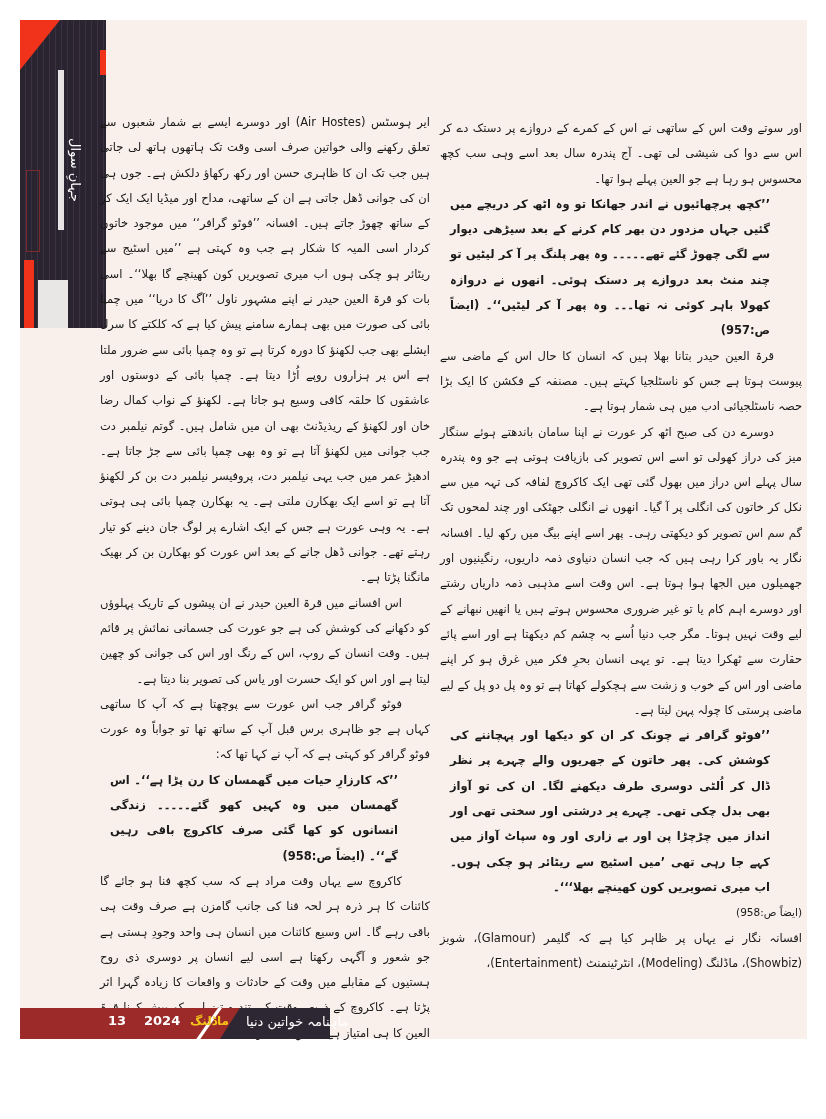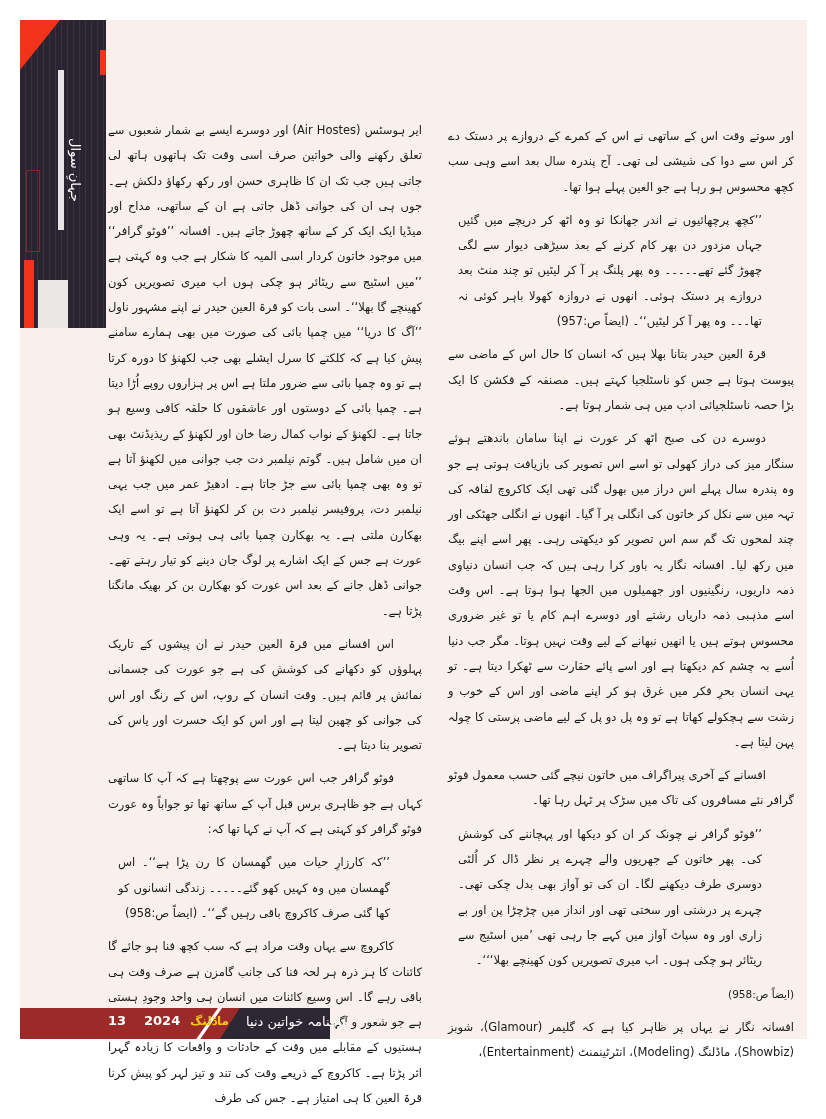--- a/index.html
+++ b/index.html
@@ -37,23 +37,23 @@
       position: absolute; left: 18px; top: 260px; width: 30px; height: 48px; background: #e9e6e6;
     }
     .side-label {
       position: absolute; left: 48px; top: 118px; writing-mode: vertical-rl;
       color: #ffffff; font-size: 13px; font-family: "DejaVu Sans", sans-serif; white-space: nowrap;
     }
     .col {
       position: absolute; direction: rtl; text-align: justify; color: #1a1a1a;
       font-family: "DejaVu Sans", sans-serif; font-size: 11.5px; line-height: 25.3px;
     }
-    .col p { margin: 8px; }
+    .col p { margin: 0; }
     .col .indent { text-indent: 28px; }
-    .col .quote { padding-right: 32px; padding-left: 10px; }
+    .col .quote { padding-right: 32px; padding-left: 10px; font-weight: bold; }
     .col .ref { font-size: 10.5px; }
     .col-right { left: 420px; top: 96px; width: 362px; }
     .col-left { left: 80px; top: 90px; width: 330px; }
     .footer-bar {
       position: absolute; left: 0; top: 988px; width: 310px; height: 31px; background: #9b2a28;
     }
     .footer-dark {
       position: absolute; left: 200px; top: 988px; width: 110px; height: 31px; background: #2d2733;
       clip-path: polygon(18% 0, 100% 0, 100% 100%, 0 100%);
     }
@@ -82,21 +82,20 @@
     <div class="white-bottom"></div>
     <div class="red-bar"></div>
     <div class="side-label">جہانِ سوال</div>
   </div>
 
   <div class="col col-right">
     <p>اور سوتے وقت اس کے ساتھی نے اس کے کمرے کے دروازے پر دستک دے کر اس سے دوا کی شیشی لی تھی۔ آج پندرہ سال بعد اسے وہی سب کچھ محسوس ہو رہا ہے جو العین پہلے ہوا تھا۔</p>
     <p class="quote">’’کچھ پرچھائیوں نے اندر جھانکا تو وہ اٹھ کر دریچے میں گئیں جہاں مزدور دن بھر کام کرنے کے بعد سیڑھی دیوار سے لگی چھوڑ گئے تھے۔۔۔۔۔ وہ پھر پلنگ پر آ کر لیٹیں تو چند منٹ بعد دروازے پر دستک ہوئی۔ انھوں نے دروازہ کھولا باہر کوئی نہ تھا۔۔۔ وہ پھر آ کر لیٹیں‘‘۔ (ایضاً ص:957)</p>
     <p class="indent">قرۃ العین حیدر بتانا بھلا ہیں کہ انسان کا حال اس کے ماضی سے پیوست ہوتا ہے جس کو ناسٹلجیا کہتے ہیں۔ مصنفہ کے فکشن کا ایک بڑا حصہ ناسٹلجیائی ادب میں ہی شمار ہوتا ہے۔</p>
     <p class="indent">دوسرے دن کی صبح اٹھ کر عورت نے اپنا سامان باندھتے ہوئے سنگار میز کی دراز کھولی تو اسے اس تصویر کی بازیافت ہوتی ہے جو وہ پندرہ سال پہلے اس دراز میں بھول گئی تھی ایک کاکروچ لفافہ کی تہہ میں سے نکل کر خاتون کی انگلی پر آ گیا۔ انھوں نے انگلی جھٹکی اور چند لمحوں تک گم سم اس تصویر کو دیکھتی رہی۔ پھر اسے اپنے بیگ میں رکھ لیا۔ افسانہ نگار یہ باور کرا رہی ہیں کہ جب انسان دنیاوی ذمہ داریوں، رنگینیوں اور جھمیلوں میں الجھا ہوا ہوتا ہے۔ اس وقت اسے مذہبی ذمہ داریاں رشتے اور دوسرے اہم کام یا تو غیر ضروری محسوس ہوتے ہیں یا انھیں نبھانے کے لیے وقت نہیں ہوتا۔ مگر جب دنیا اُسے بہ چشم کم دیکھتا ہے اور اسے پائے حقارت سے ٹھکرا دیتا ہے۔ تو یہی انسان بحرِ فکر میں غرق ہو کر اپنے ماضی اور اس کے خوب و زشت سے ہچکولے کھاتا ہے تو وہ پل دو پل کے لیے ماضی پرستی کا چولہ پہن لیتا ہے۔</p>
-    <p class="indent">افسانے کے آخری پیراگراف میں خاتون نیچے گئی حسب معمول فوٹو گرافر نئے مسافروں کی تاک میں سڑک پر ٹہل رہا تھا۔</p>
     <p class="quote">’’فوٹو گرافر نے چونک کر ان کو دیکھا اور پہچاننے کی کوشش کی۔ پھر خاتون کے جھریوں والے چہرے پر نظر ڈال کر اُلٹی دوسری طرف دیکھنے لگا۔ ان کی تو آواز بھی بدل چکی تھی۔ چہرے پر درشتی اور سختی تھی اور انداز میں چڑچڑا پن اور بے زاری اور وہ سپاٹ آواز میں کہے جا رہی تھی ’میں اسٹیج سے ریٹائر ہو چکی ہوں۔ اب میری تصویریں کون کھینچے بھلا‘‘‘۔</p>
     <p class="ref">(ایضاً ص:958)</p>
     <p>افسانہ نگار نے یہاں پر ظاہر کیا ہے کہ گلیمر (Glamour)، شوبز (Showbiz)، ماڈلنگ (Modeling)، انٹرٹینمنٹ (Entertainment)،</p>
   </div>
 
   <div class="col col-left">
     <p>ایر ہوسٹس (Air Hostes) اور دوسرے ایسے بے شمار شعبوں سے تعلق رکھنے والی خواتین صرف اسی وقت تک ہاتھوں ہاتھ لی جاتی ہیں جب تک ان کا ظاہری حسن اور رکھ رکھاؤ دلکش ہے۔ جوں ہی ان کی جوانی ڈھل جاتی ہے ان کے ساتھی، مداح اور میڈیا ایک ایک کر کے ساتھ چھوڑ جاتے ہیں۔ افسانہ ’’فوٹو گرافر‘‘ میں موجود خاتون کردار اسی المیہ کا شکار ہے جب وہ کہتی ہے ’’میں اسٹیج سے ریٹائر ہو چکی ہوں اب میری تصویریں کون کھینچے گا بھلا‘‘۔ اسی بات کو قرۃ العین حیدر نے اپنے مشہور ناول ’’آگ کا دریا‘‘ میں چمپا بائی کی صورت میں بھی ہمارے سامنے پیش کیا ہے کہ کلکتے کا سرل ایشلے بھی جب لکھنؤ کا دورہ کرتا ہے تو وہ چمپا بائی سے ضرور ملتا ہے اس پر ہزاروں روپے اُڑا دیتا ہے۔ چمپا بائی کے دوستوں اور عاشقوں کا حلقہ کافی وسیع ہو جاتا ہے۔ لکھنؤ کے نواب کمال رضا خان اور لکھنؤ کے ریذیڈنٹ بھی ان میں شامل ہیں۔ گوتم نیلمبر دت جب جوانی میں لکھنؤ آتا ہے تو وہ بھی چمپا بائی سے جڑ جاتا ہے۔ ادھیڑ عمر میں جب یہی نیلمبر دت، پروفیسر نیلمبر دت بن کر لکھنؤ آتا ہے تو اسے ایک بھکارن ملتی ہے۔ یہ بھکارن چمپا بائی ہی ہوتی ہے۔ یہ وہی عورت ہے جس کے ایک اشارے پر لوگ جان دینے کو تیار رہتے تھے۔ جوانی ڈھل جانے کے بعد اس عورت کو بھکارن بن کر بھیک مانگنا پڑتا ہے۔</p>
     <p class="indent">اس افسانے میں قرۃ العین حیدر نے ان پیشوں کے تاریک پہلوؤں کو دکھانے کی کوشش کی ہے جو عورت کی جسمانی نمائش پر قائم ہیں۔ وقت انسان کے روپ، اس کے رنگ اور اس کی جوانی کو چھین لیتا ہے اور اس کو ایک حسرت اور یاس کی تصویر بنا دیتا ہے۔</p>
     <p class="indent">فوٹو گرافر جب اس عورت سے پوچھتا ہے کہ آپ کا ساتھی کہاں ہے جو ظاہری برس قبل آپ کے ساتھ تھا تو جواباً وہ عورت فوٹو گرافر کو کہتی ہے کہ آپ نے کہا تھا کہ:</p>
     <p class="quote">’’کہ کارزارِ حیات میں گھمسان کا رن پڑا ہے‘‘۔ اس گھمسان میں وہ کہیں کھو گئے۔۔۔۔۔ زندگی انسانوں کو کھا گئی صرف کاکروچ باقی رہیں گے‘‘۔ (ایضاً ص:958)</p>

